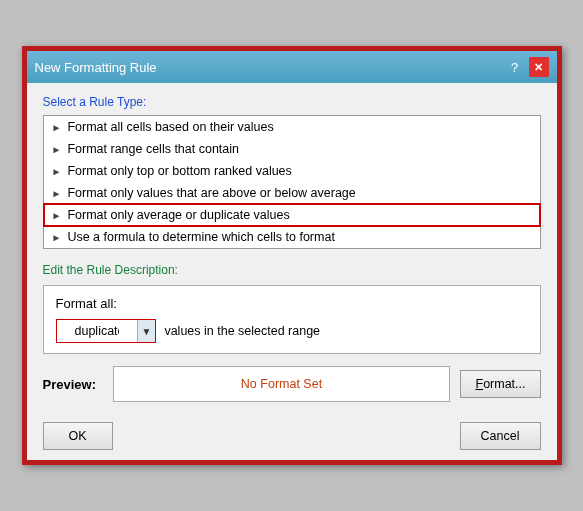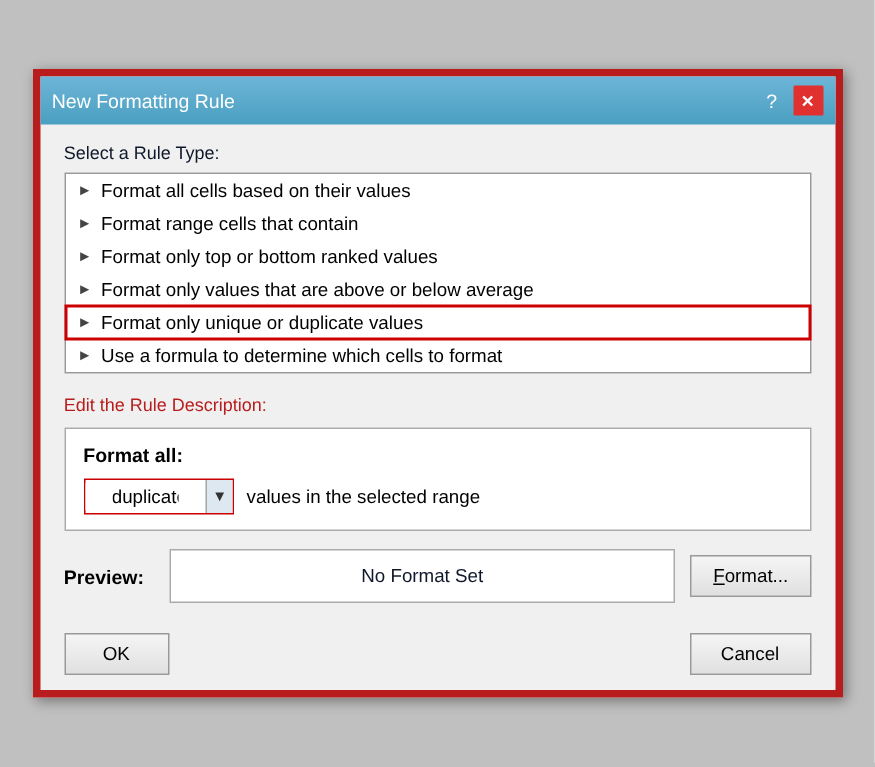--- a/index.html
+++ b/index.html
@@ -74,21 +74,21 @@
       font-weight: bold;
       font-size: 11px;
     }
 
     .dialog-body {
       padding: 12px 16px 12px 16px;
     }
 
     .section-label {
       font-size: 12px;
-      color: #0f172a;
+      color: #1d4ed8;
       margin-bottom: 6px;
     }
 
     .rule-type-box {
       border: 1px solid #999;
       background: white;
       margin-bottom: 14px;
     }
 
     .rule-item {
@@ -107,33 +107,33 @@
       outline-offset: -1px;
     }
 
     .rule-arrow {
       font-size: 10px;
       color: #444;
     }
 
     .edit-section-label {
       font-size: 12px;
-      color: #b91c1c;
+      color: #15803d;
       margin-bottom: 8px;
     }
 
     .edit-box {
       border: 1px solid #aaa;
       background: white;
       padding: 10px 12px;
       margin-bottom: 12px;
     }
 
     .format-all-label {
-      font-weight: bold;
+      font-weight: normal;
       font-size: 13px;
       margin-bottom: 8px;
     }
 
     .format-row {
       display: flex;
       align-items: center;
       gap: 8px;
       margin-bottom: 0;
     }
@@ -189,21 +189,21 @@
 
     .preview-box {
       flex: 1;
       height: 36px;
       border: 1px solid #aaa;
       background: white;
       display: flex;
       align-items: center;
       justify-content: center;
       font-size: 12.5px;
-      color: #0f172a;
+      color: #c2410c;
     }
 
     .format-button {
       padding: 0 14px;
       border: 1px solid #999;
       background: linear-gradient(to bottom, #f5f5f5, #e0e0e0);
       cursor: pointer;
       font-size: 12.5px;
       height: 28px;
     }
@@ -259,21 +259,21 @@
       <div class="rule-item">
         <span class="rule-arrow">►</span>
         <span>Format only top or bottom ranked values</span>
       </div>
       <div class="rule-item">
         <span class="rule-arrow">►</span>
         <span>Format only values that are above or below average</span>
       </div>
       <div class="rule-item selected">
         <span class="rule-arrow">►</span>
-        <span>Format only unique or duplicate values</span>
+        <span>Format only average or duplicate values</span>
       </div>
       <div class="rule-item">
         <span class="rule-arrow">►</span>
         <span>Use a formula to determine which cells to format</span>
       </div>
     </div>
 
     <div class="edit-section-label">Edit the Rule Description:</div>
     <div class="edit-box">
       <div class="format-all-label">Format all:</div>

